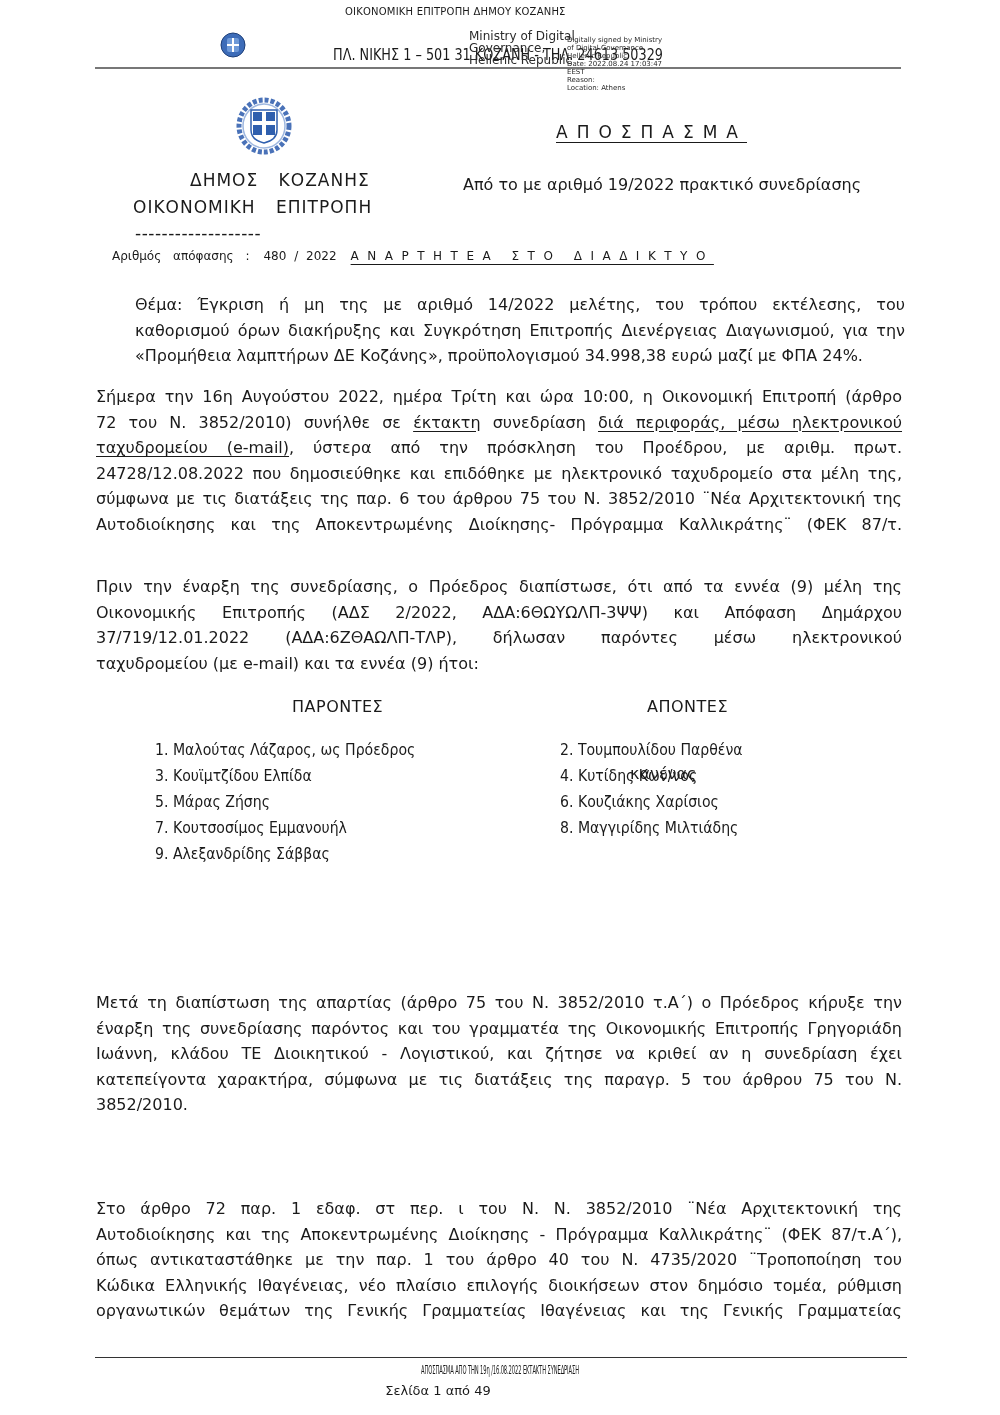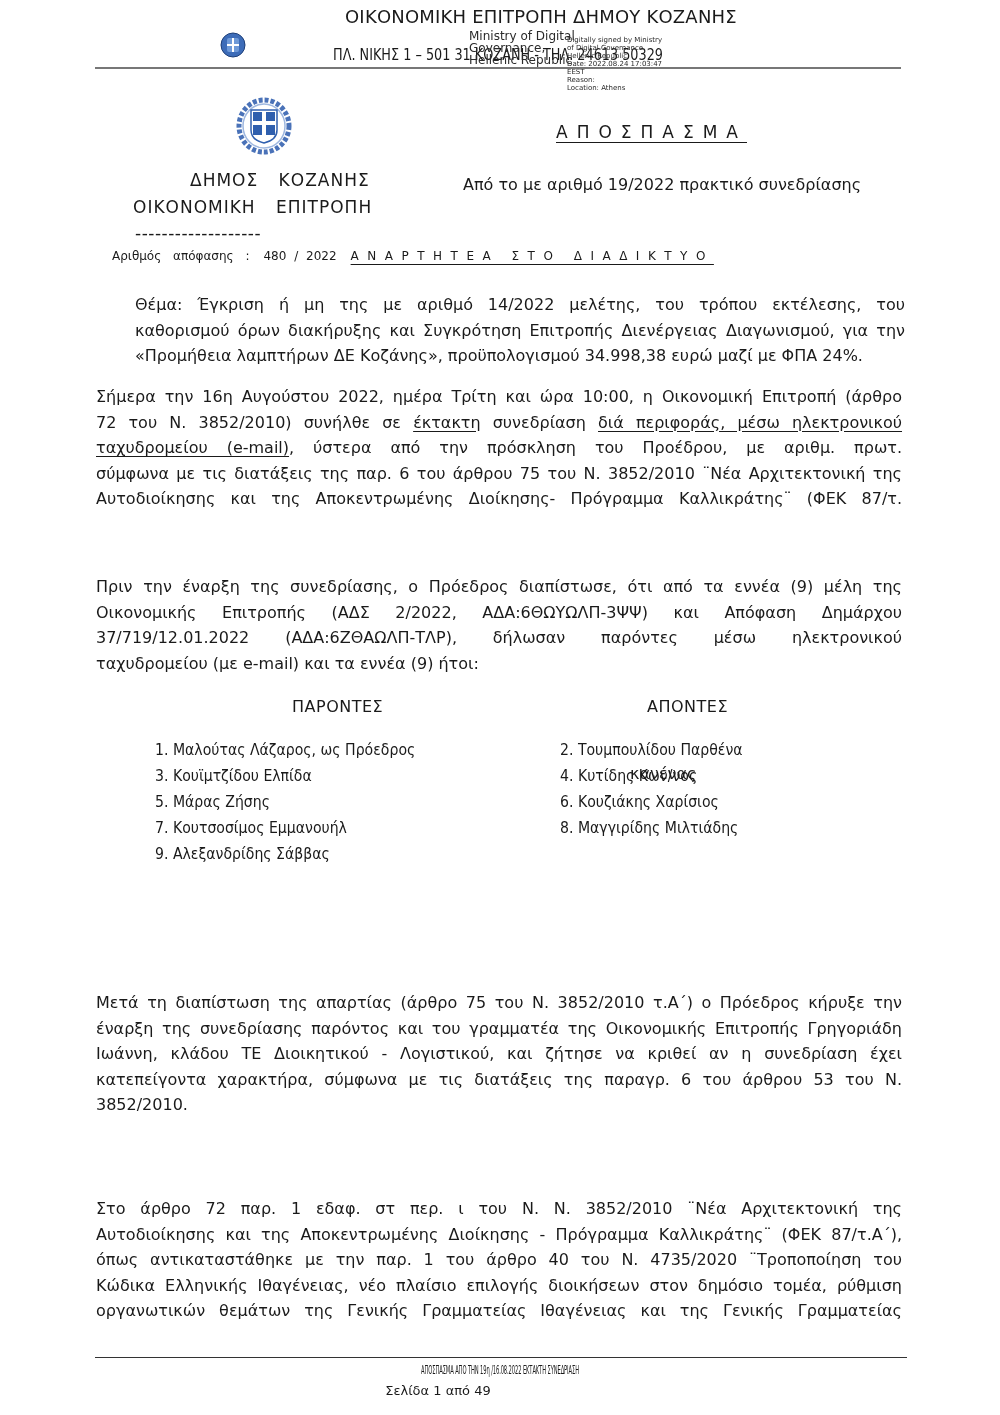--- a/index.html
+++ b/index.html
@@ -4,21 +4,21 @@
   <style>
     html, body { margin: 0; padding: 0; background: #ffffff; }
     body {
       width: 1000px; height: 1415px; position: relative; overflow: hidden;
       font-family: "DejaVu Sans", sans-serif; color: #1a1a1a;
     }
     .abs { position: absolute; }
 
     
     #hdr-logo { left: 220px; top: 32px; width: 26px; height: 26px; }
-    #hdr-line1 { left: 345px; top: 6px; font-size: 18px; letter-spacing: 0.2px; white-space: nowrap; }
+    #hdr-line1 { left: 345px; top: 6px; font-size: 10px; letter-spacing: 0.2px; white-space: nowrap; }
     #hdr-line2 { left: 333px; top: 46px; font-size: 15px; white-space: nowrap; }
     #hdr-rule { left: 95px; top: 67px; width: 806px; height: 2px; background: #777; }
     .sig { position: absolute; white-space: nowrap; color: #2a2a2a; }
     #sig-name { left: 469px; top: 30px; font-size: 12px; line-height: 12px; }
     #sig-small { left: 567px; top: 36px; font-size: 7px; line-height: 8px; }
 
     
     #emblem { left: 236px; top: 97px; width: 56px; height: 58px; }
     #title-apospasma { left: 556px; top: 122px; font-size: 17px; letter-spacing: 9px; text-decoration: underline; text-underline-offset: 4px; white-space: nowrap; }
     #dimos { left: 190px; top: 170px; font-size: 17px; letter-spacing: 1px; word-spacing: 14px; white-space: nowrap; }
@@ -107,20 +107,21 @@
 <div class="para" id="subject">
   <span class="ln" style="display: block;">Θέμα: Έγκριση ή μη της με αριθμό 14/2022 μελέτης, του τρόπου εκτέλεσης, του</span>
   <span class="ln" style="display: block;">καθορισμού όρων διακήρυξης και Συγκρότηση Επιτροπής Διενέργειας Διαγωνισμού, για την</span>
   <span class="ln last" style="display: block;">«Προμήθεια λαμπτήρων ΔΕ Κοζάνης», προϋπολογισμού 34.998,38 ευρώ μαζί με ΦΠΑ 24%.</span>
 </div>
 
 <div class="para" id="p1">
   <span class="ln" style="display: block;">Σήμερα την 16η Αυγούστου 2022, ημέρα Τρίτη και ώρα 10:00, η Οικονομική Επιτροπή (άρθρο</span>
   <span class="ln" style="display: block;"><span>72 του Ν. 3852/2010) συνήλθε σε </span><span class="u">έκτακτη</span><span> συνεδρίαση </span><span class="u">διά περιφοράς, μέσω ηλεκτρονικού</span></span>
   <span class="ln" style="display: block;"><span class="u">ταχυδρομείου (e-mail)</span><span>, ύστερα από την πρόσκληση του Προέδρου, με αριθμ. πρωτ.</span></span>
+  <span class="ln" style="display: block;">24728/12.08.2022 που δημοσιεύθηκε και επιδόθηκε με ηλεκτρονικό ταχυδρομείο στα μέλη της,</span>
   <span class="ln" style="display: block;">σύμφωνα με τις διατάξεις της παρ. 6 του άρθρου 75 του Ν. 3852/2010 ¨Νέα Αρχιτεκτονική της</span>
   <span class="ln" style="display: block;">Αυτοδιοίκησης και της Αποκεντρωμένης Διοίκησης- Πρόγραμμα Καλλικράτης¨ (ΦΕΚ 87/τ.</span>
 </div>
 
 <div class="para" id="p2">
   <span class="ln" style="display: block;">Πριν την έναρξη της συνεδρίασης, ο Πρόεδρος διαπίστωσε, ότι από τα εννέα (9) μέλη της</span>
   <span class="ln" style="display: block;">Οικονομικής Επιτροπής (ΑΔΣ 2/2022, ΑΔΑ:6ΘΩΥΩΛΠ-3ΨΨ) και Απόφαση Δημάρχου</span>
   <span class="ln" style="display: block;">37/719/12.01.2022 (ΑΔΑ:6ΖΘΑΩΛΠ-ΤΛΡ), δήλωσαν παρόντες μέσω ηλεκτρονικού</span>
   <span class="ln last" style="display: block;">ταχυδρομείου (με e-mail) και τα εννέα (9) ήτοι:</span>
 </div>
@@ -137,21 +138,21 @@
   <li style="display: inline-block; transform: scaleX(0.88); transform-origin: left top; width: 400px;">7. Κουτσοσίμος Εμμανουήλ</li>
   <li style="display: inline-block; transform: scaleX(0.88); transform-origin: left top; width: 400px;">8. Μαγγιρίδης Μιλτιάδης</li>
   <li style="display: inline-block; transform: scaleX(0.88); transform-origin: left top; width: 400px;">9. Αλεξανδρίδης Σάββας</li>
 </ul>
 <div class="abs" id="absent-val">κανένας</div>
 
 <div class="para" id="p3">
   <span class="ln" style="display: block;">Μετά τη διαπίστωση της απαρτίας (άρθρο 75 του Ν. 3852/2010 τ.Α΄) ο Πρόεδρος κήρυξε την</span>
   <span class="ln" style="display: block;">έναρξη της συνεδρίασης παρόντος και του γραμματέα της Οικονομικής Επιτροπής Γρηγοριάδη</span>
   <span class="ln" style="display: block;">Ιωάννη, κλάδου ΤΕ Διοικητικού - Λογιστικού, και ζήτησε να κριθεί αν η συνεδρίαση έχει</span>
-  <span class="ln" style="display: block;">κατεπείγοντα χαρακτήρα, σύμφωνα με τις διατάξεις της παραγρ. 6 του άρθρου 53 του Ν.</span>
+  <span class="ln" style="display: block;">κατεπείγοντα χαρακτήρα, σύμφωνα με τις διατάξεις της παραγρ. 5 του άρθρου 75 του Ν.</span>
   <span class="ln last" style="display: block;">3852/2010.</span>
 </div>
 
 <div class="para" id="p4">
 </div>
 
 <div class="para" id="p5">
   <span class="ln" style="display: block;">Στο άρθρο 72 παρ. 1 εδαφ. στ περ. ι του Ν. Ν. 3852/2010 ¨Νέα Αρχιτεκτονική της</span>
   <span class="ln" style="display: block;">Αυτοδιοίκησης και της Αποκεντρωμένης Διοίκησης - Πρόγραμμα Καλλικράτης¨ (ΦΕΚ 87/τ.Α΄),</span>
   <span class="ln" style="display: block;">όπως αντικαταστάθηκε με την παρ. 1 του άρθρο 40 του Ν. 4735/2020 ¨Τροποποίηση του</span>

